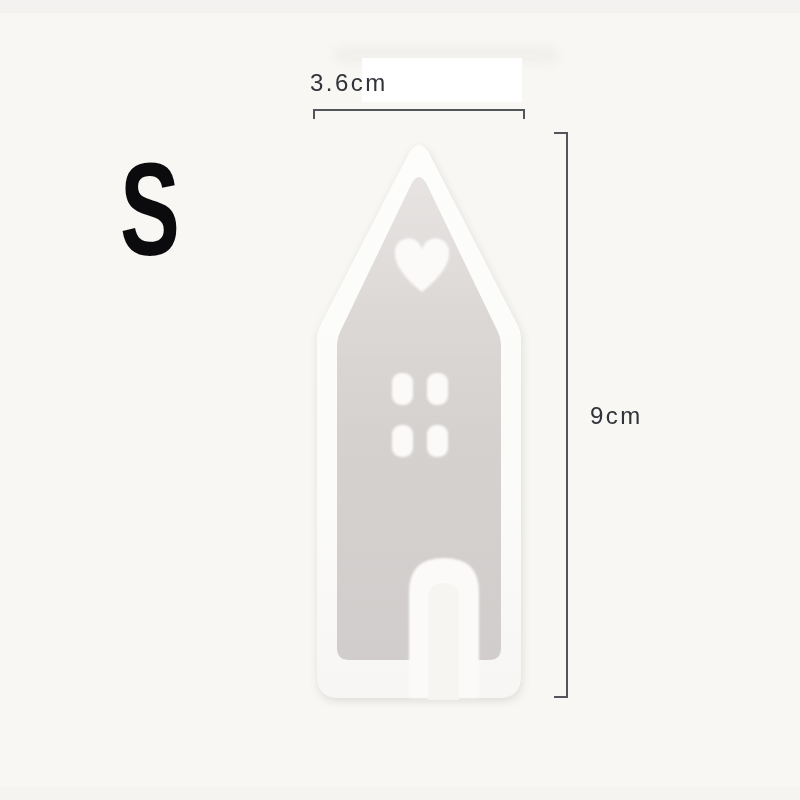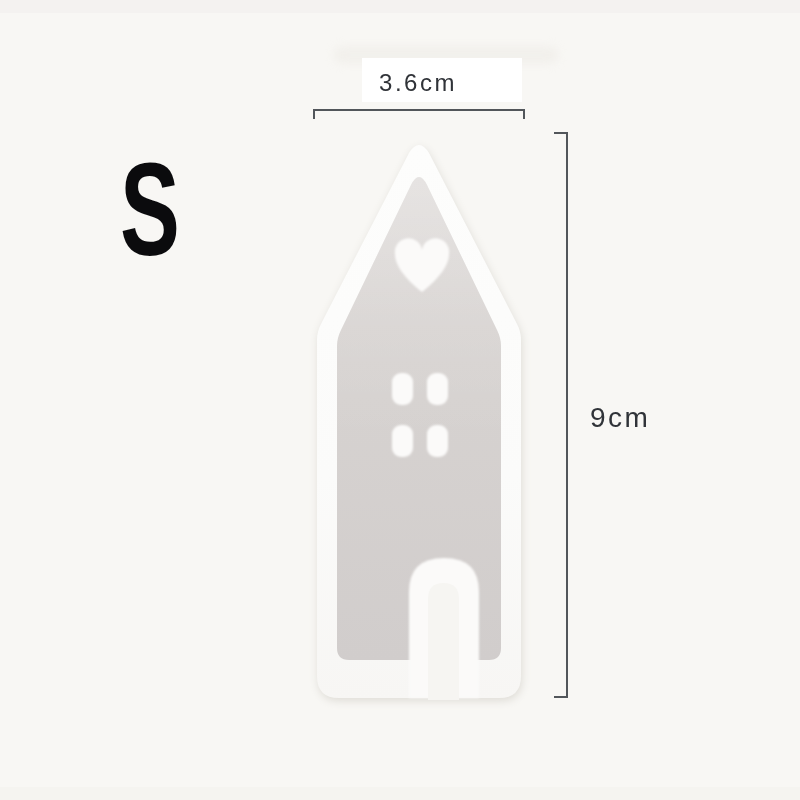--- a/index.html
+++ b/index.html
@@ -25,34 +25,34 @@
   }
   .size-label{
     position:absolute;left:120px;top:144px;
     font-size:132px;line-height:1;font-weight:bold;color:var(--size-label);
     transform:scaleX(0.68);transform-origin:left top;letter-spacing:0;
   }
   .label-backing{
     position:absolute;left:362px;top:58px;width:160px;height:44px;background:#ffffff;
   }
   .dim-text{
-    position:absolute;left:310px;top:69px;width:216px;text-align:center;
+    position:absolute;left:310px;top:69px;width:216px;text-align:left;
     font-size:24px;letter-spacing:2.5px;color:var(--dimension-text);
   }
   .h-line{position:absolute;left:313px;top:109px;width:212px;height:2px;background:var(--measure-line);}
   .h-tick{position:absolute;top:109px;width:2px;height:10px;background:var(--measure-line);}
   .h-tick.left{left:313px;}
   .h-tick.right{left:523px;}
   .v-line{position:absolute;left:566px;top:132px;width:2px;height:566px;background:var(--measure-line);}
   .v-tick{position:absolute;left:554px;width:13px;height:2px;background:var(--measure-line);}
   .v-tick.top{top:132px;}
   .v-tick.bottom{top:696px;}
   .dim-text-v{
     position:absolute;left:590px;top:402px;
-    font-size:28px;letter-spacing:2.5px;color:var(--dimension-text);
+    font-size:24px;letter-spacing:2.5px;color:var(--dimension-text);
   }
   .mold-svg{position:absolute;left:280px;top:128px;}
   .mold-body{fill:url(#bodyGrad);}
   .mold-cavity{fill:url(#cavityGrad);}
   .cavity-highlight{fill:url(#sheenGrad);}
   .cutout{fill:#fbfaf9;}
   .door-slot{fill:#f6f5f2;}
 </style>
 </head>
 <body>

